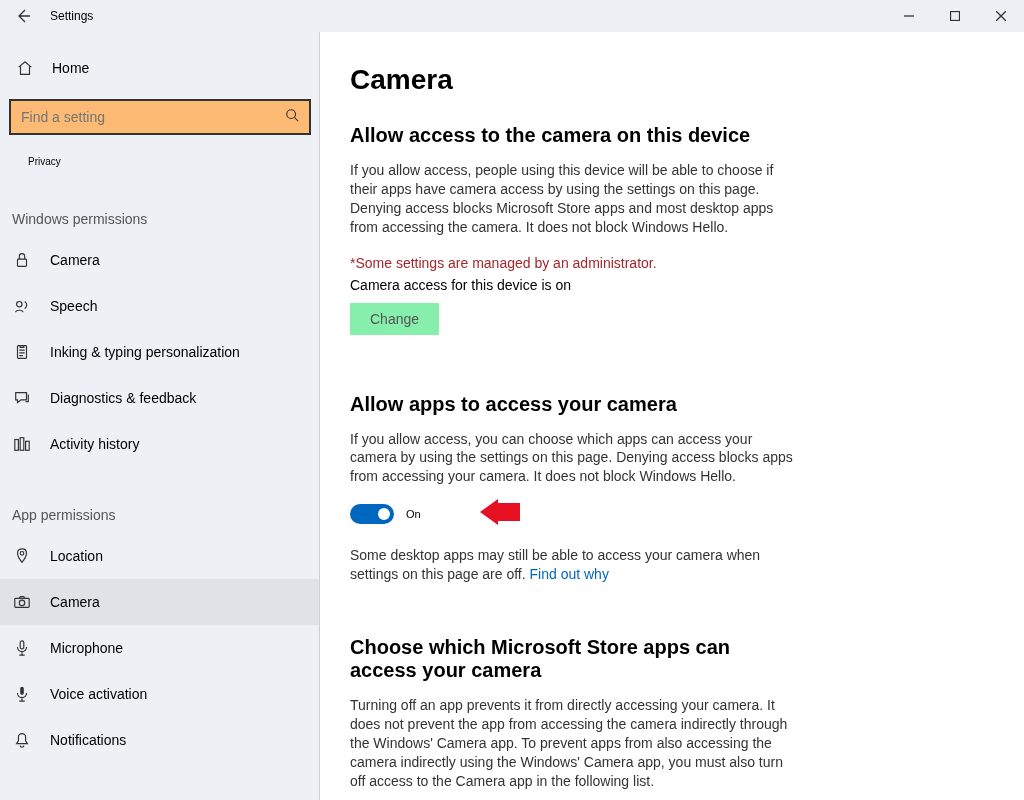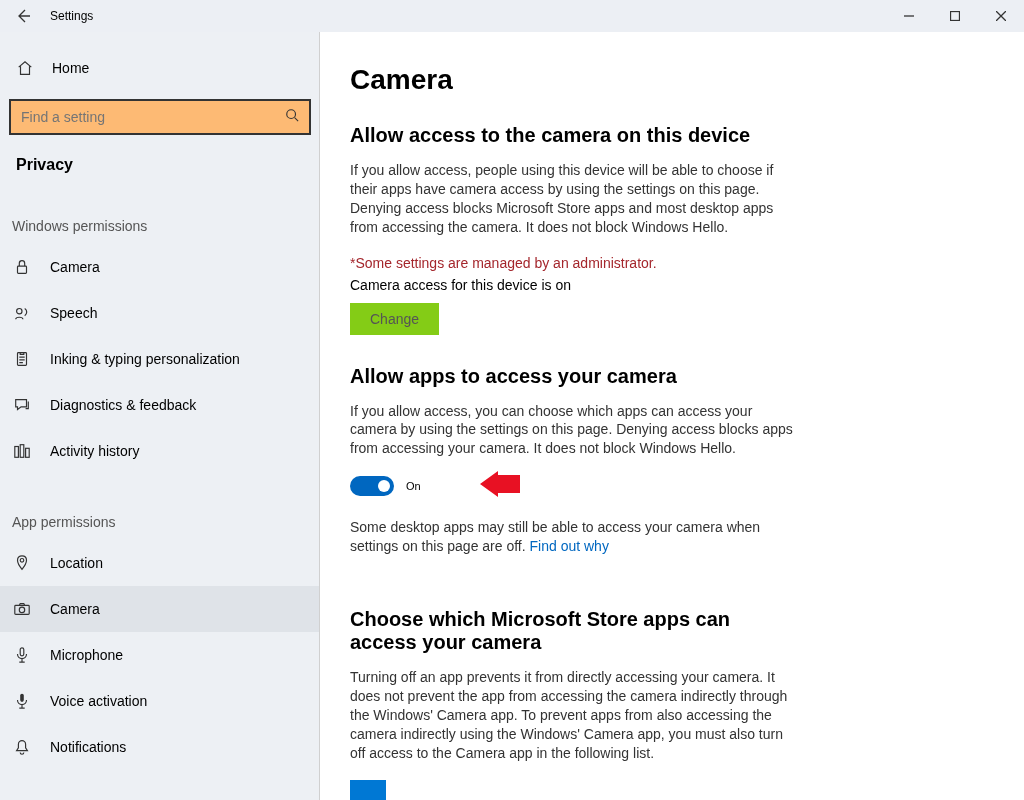--- a/index.html
+++ b/index.html
@@ -13,33 +13,33 @@
   .winbtn svg { width:10px; height:10px; }
   .body { flex:1; display:flex; overflow:hidden; }
   .sidebar { width: 320px; background: #edf0f4; display:flex; flex-direction:column; position:relative; }
   .sidebar::after { content:""; position:absolute; right:0; top:0; bottom:0; width:1px; background:#d0d0d0; }
   .home-row { display:flex; align-items:center; height:44px; padding: 0 16px; margin-top:14px; }
   .home-row .icon { width:20px; display:flex; }
   .home-row .label { font-size:14px; margin-left:16px; }
   .searchwrap { margin: 10px 10px 0 10px; }
   .search { height: 34px; border:1px solid #888; background:#fdba74; display:flex; align-items:center; padding: 0 10px; justify-content: space-between; outline: 2px solid #333; outline-offset: -1px;}
   .search input { border:none; outline:none; font-size:14px; background:transparent; width: 90%; color:#666; }
-  .cat { font-weight:700; font-size:16px; padding: 22px 16px 4px 16px; }
+  .cat { font-weight:400; font-size:10px; padding: 22px 16px 4px 28px; }
   .grouplabel { font-size: 14px; color:#555; padding: 40px 16px 10px 12px; }
   .navitem { display:flex; align-items:center; height:46px; padding: 0 12px; font-size:14px; }
   .navitem .icon { width:20px; height:20px; display:flex; align-items:center; justify-content:center; }
   .navitem .label { margin-left: 18px; }
   .navitem.selected { background: #dfe3e8; }
   .content { flex:1; padding: 10px 30px 0 30px; overflow:auto; }
   h1.page { font-weight: 600; font-size: 28px; margin: 22px 0 28px 0; }
   h2.sec { font-weight: 600; font-size: 20px; margin: 6px 0 14px 0; }
   p.desc { font-size: 14px; color:#333; max-width: 450px; line-height: 1.35; margin-bottom: 18px; }
   .admin { color: #a4262c; font-size: 14px; margin-bottom: 6px; }
   .status { font-size: 14px; margin-bottom: 10px; }
-  .changebtn { background: #84cc16; color:#555; border:none; padding: 8px 20px; font-size:14px; margin-bottom: 24px; }
+  .changebtn { background: #86efac; color:#555; border:none; padding: 8px 20px; font-size:14px; margin-bottom: 52px; }
   .togglerow { display:flex; align-items:center; margin: 18px 0 22px 0; position:relative; }
   .toggle { width: 44px; height: 20px; border-radius: 10px; background: #0067c0; position:relative; }
   .toggle .knob { width:12px; height:12px; background:#fff; border-radius:50%; position:absolute; right:4px; top:4px; }
   .togglelabel { font-size:11px; margin-left: 12px; }
   .arrow { position:absolute; left: 130px; }
   .link { color:#0067c0; text-decoration:none; }
   .sec-spacer { height: 28px; }
   .approw { display:flex; align-items:center; margin-top: 14px; }
   .appicon { width:36px; height:36px; background:#0078d4; margin-right: 16px; display:flex; align-items:center; justify-content:center; }
   svg { stroke: #333; fill:none; stroke-width:1.3; }

